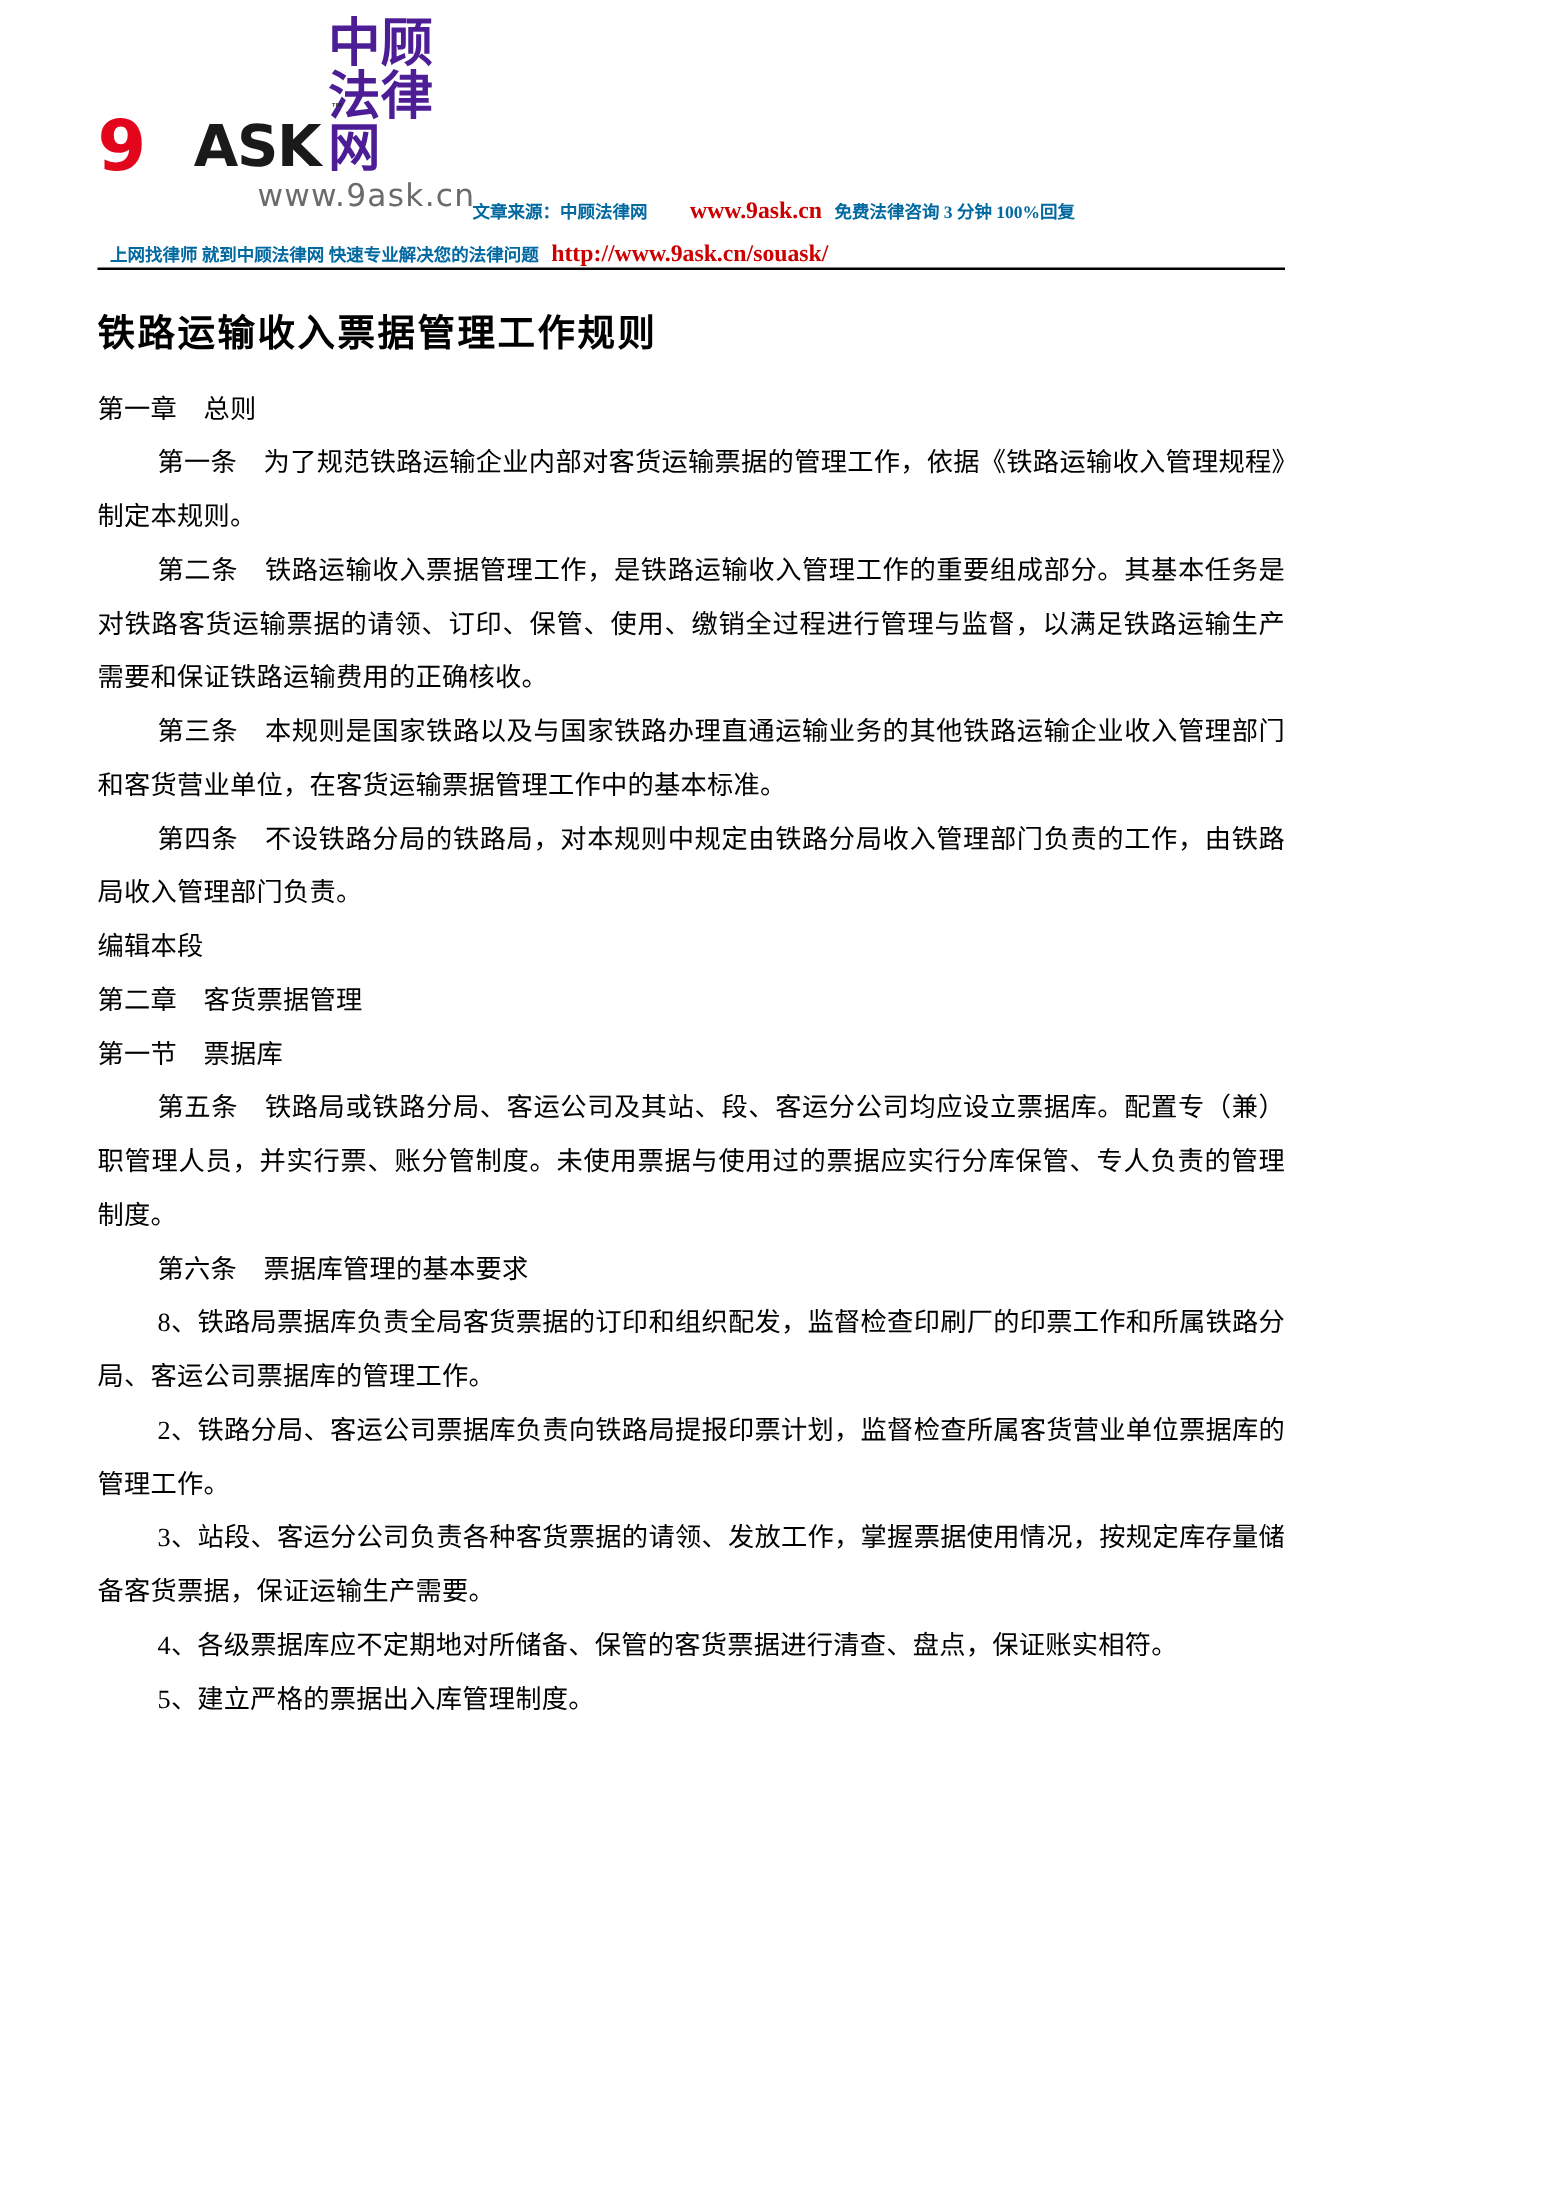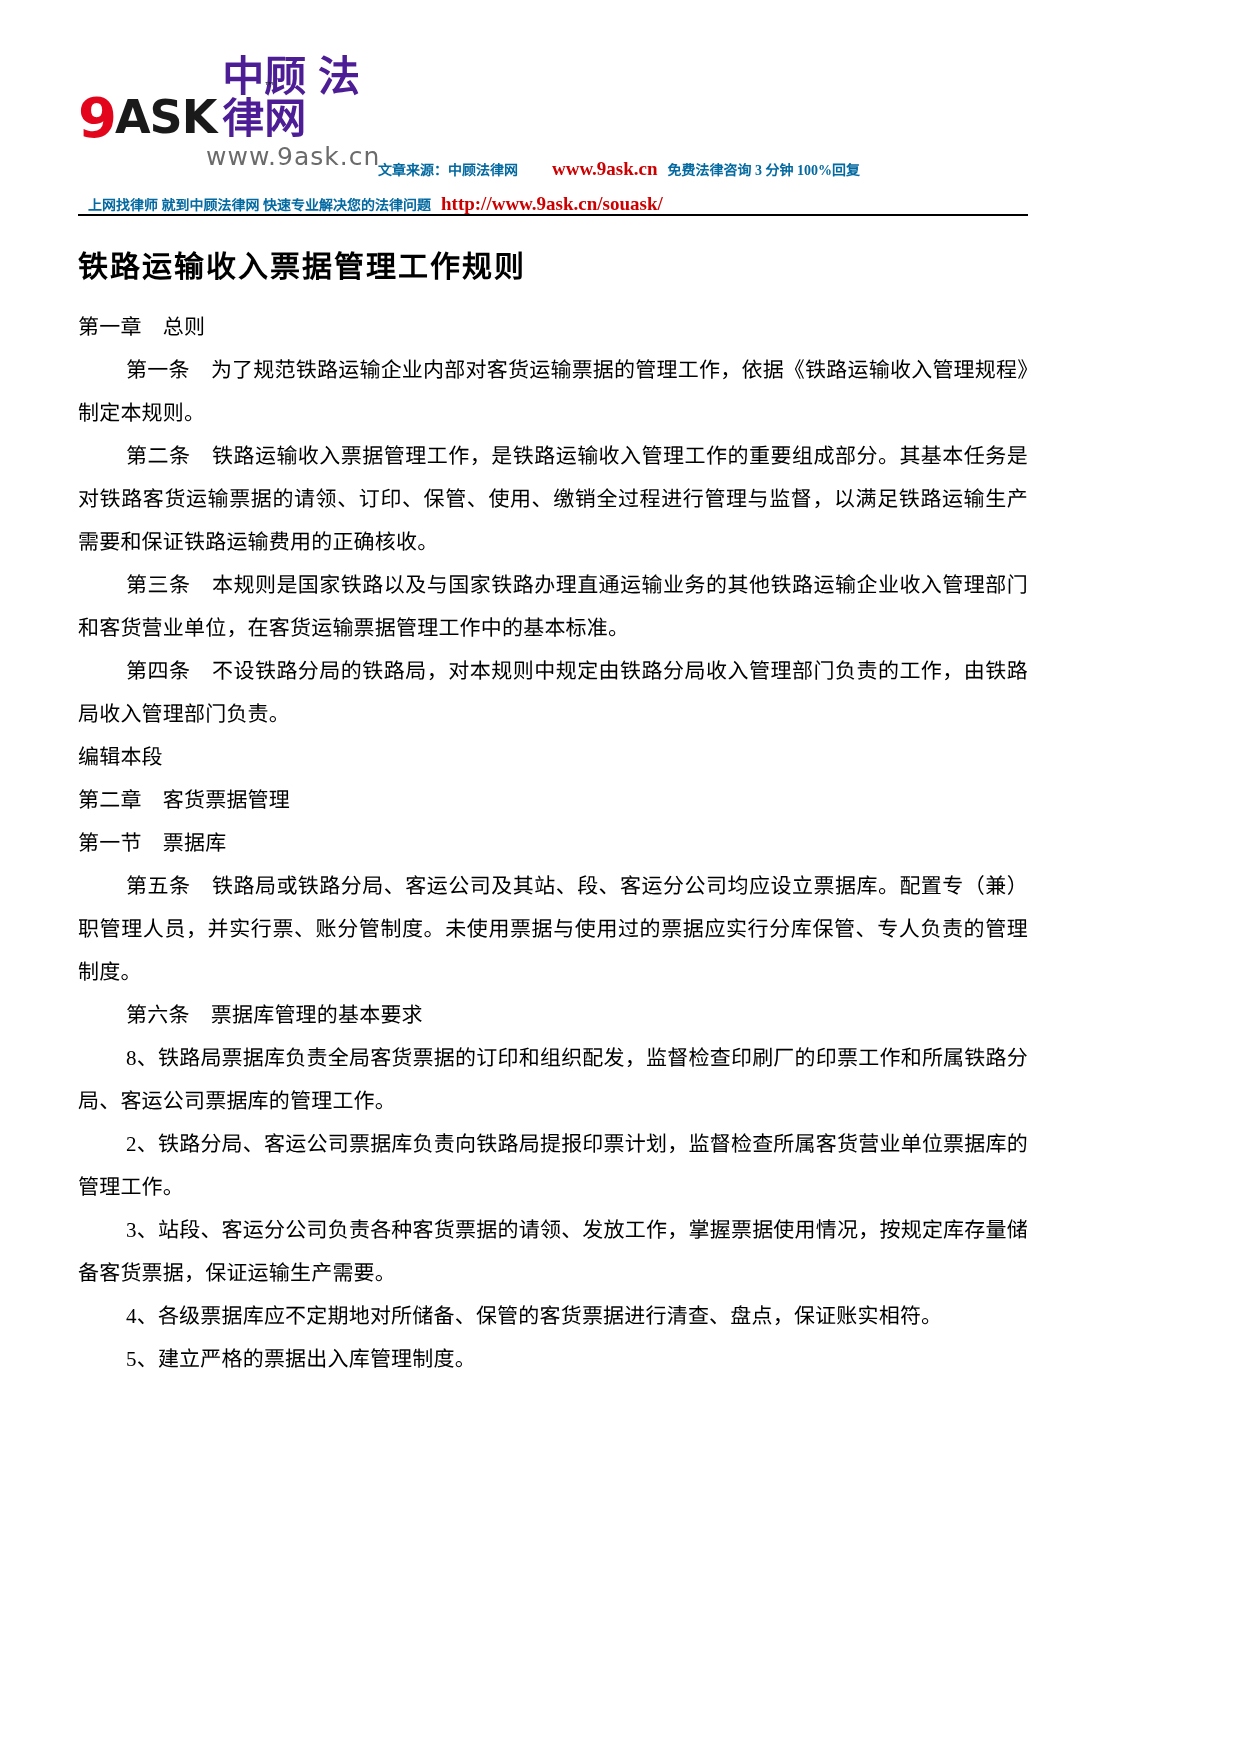--- a/index.html
+++ b/index.html
@@ -52,20 +52,21 @@
   }
   .logo-ask {
     font-family: "DejaVu Sans", sans-serif;
     font-size: 46px;
     font-weight: bold;
     color: #1a1a1a;
     line-height: 1;
     letter-spacing: -1px;
     position: relative;
     top: -2px;
+    margin-left: 40px;
   }
   .logo-cn {
     font-family: "Liberation Sans", sans-serif;
     font-size: 42px;
     font-weight: bold;
     color: #4c1d95;
     letter-spacing: 0px;
     margin-left: 6px;
     line-height: 1;
     position: relative;

